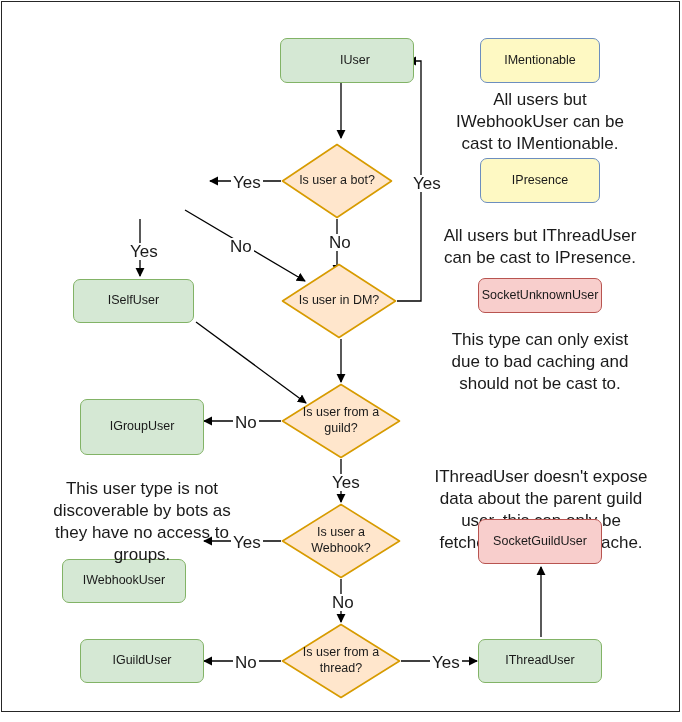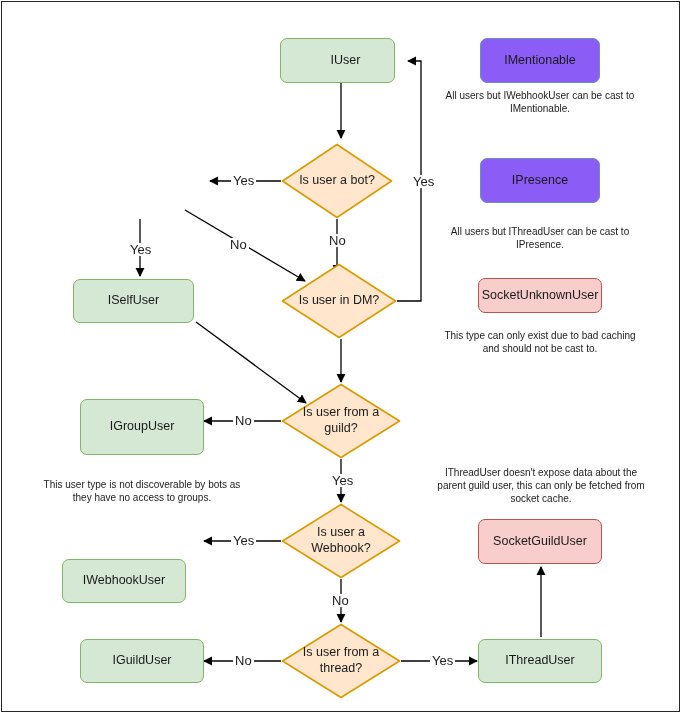--- a/index.html
+++ b/index.html
@@ -50,21 +50,21 @@
   .box {
     border-radius: 7px;
     border-width: 1.4px;
     border-style: solid;
   }
   .box.green {
     background: #d5e8d4;
     border-color: #82b366;
   }
   .box.blue {
-    background: #8b5cf6;
+    background: #fef9c3;
     border-color: #6c8ebf;
   }
   .box.red {
     background: #f8cecc;
     border-color: #b85450;
   }
   .diamond-wrap {
     position: absolute;
   }
   .diamond-wrap svg {
@@ -84,27 +84,27 @@
     text-align: center;
     font-size: 12.5px;
     color: #1a1a1a;
     line-height: 1.25;
     padding: 0 8px;
     box-sizing: border-box;
   }
   .note {
     position: absolute;
     text-align: center;
-    font-size: 10px;
+    font-size: 17px;
     color: #1a1a1a;
     line-height: 1.3;
   }
   .edge-label {
     position: absolute;
-    font-size: 13px;
+    font-size: 17px;
     color: #1a1a1a;
     background: #ffffff;
     padding: 0 2px;
     line-height: 1;
     white-space: nowrap;
     text-align: right;
   }
 </style>
 </head>
 <body>
@@ -157,21 +157,21 @@
   <div class="edge-label" style="left:411px; top:175px;">Yes</div>
   <div class="edge-label" style="left:128px; top:243px;">Yes</div>
   <div class="edge-label" style="left:228px; top:238px;">No</div>
   <div class="edge-label" style="left:233px; top:414px;">No</div>
   <div class="edge-label" style="left:330px; top:474px;">Yes</div>
   <div class="edge-label" style="left:231px; top:534px;">Yes</div>
   <div class="edge-label" style="left:330px; top:594px;">No</div>
   <div class="edge-label" style="left:233px; top:654px;">No</div>
   <div class="edge-label" style="left:430px; top:654px;">Yes</div>
 
-  <div class="node box green" style="left:280px; top:38px; width:115px; height:45px;padding-left:16px;">
+  <div class="node box green" style="left:280px; top:38px; width:134px; height:45px;padding-left:16px;">
     <span>IUser</span>
   </div>
 
   <div class="diamond-wrap" style="left:281px; top:143px; width:112px; height:76px;">
     <svg width="112" height="76" viewBox="0 0 112 76" xmlns="http://www.w3.org/2000/svg">
       <path d="M 56 1.5 L 110.5 38 L 56 74.5 L 1.5 38 Z" fill="#ffe6cc" stroke="#d79b00" stroke-width="1.6" stroke-linejoin="round"></path>
     </svg>
     <div class="diamond-label">Is user a bot?</div>
   </div>
 

